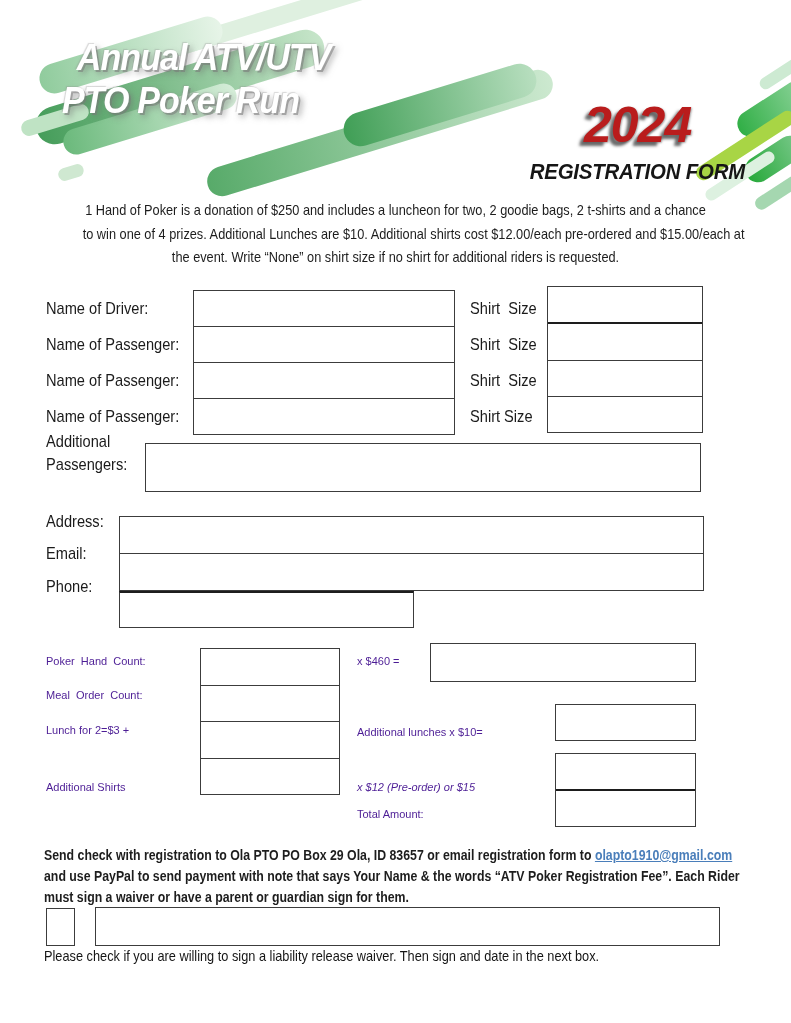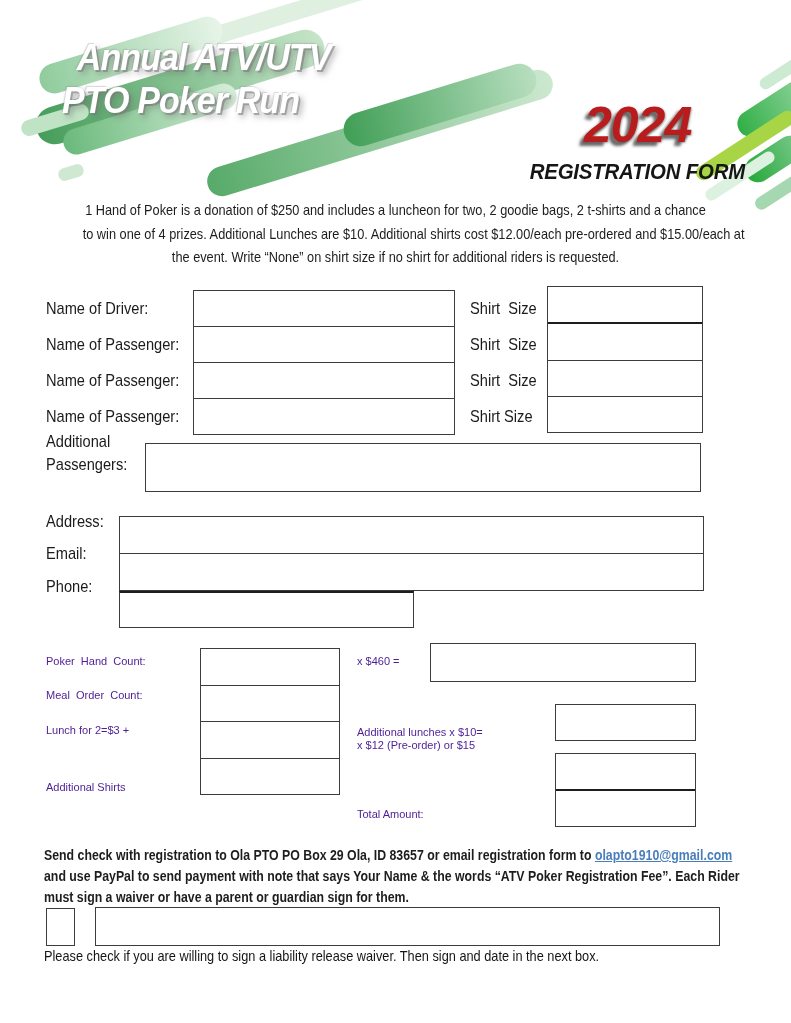--- a/index.html
+++ b/index.html
@@ -156,21 +156,21 @@
     <div class="cell"></div>
     <div class="cell"></div>
   </div>
 
   <span class="plabel" style="left:357px; top:652px;">x $460 =</span>
   <div class="fbox" style="left:430px; top:643px; width:266px; height:39px;"></div>
 
   <span class="plabel" style="left:357px; top:710px;margin-top:13px;">Additional lunches x $10=</span>
   <div class="fbox" style="left:555px; top:704px; width:141px; height:37px;"></div>
 
-  <span class="plabel" style="left:357px; top:736px;">x $12 (Pre-order) or $15</span>
+  <span class="plabel" style="left:357px; top:778px;font-style:italic;">x $12 (Pre-order) or $15</span>
   <span class="plabel" style="left:357px; top:805px;">Total Amount:</span>
   <div class="fbox stack" style="left:555px; top:753px; width:141px; height:74px;">
     <div class="cell thickdiv"></div>
     <div class="cell"></div>
   </div>
 
   <div id="footer-text">
     <div class="fline"><span>Send check with registration to Ola PTO PO Box 29 Ola, ID 83657 or email registration form to </span><span id="footer-email">olapto1910@gmail.com</span></div>
     <div class="fline">and use PayPal to send payment with note that says Your Name &amp; the words “ATV Poker Registration Fee”. Each Rider</div>
     <div class="fline">must sign a waiver or have a parent or guardian sign for them.</div>

